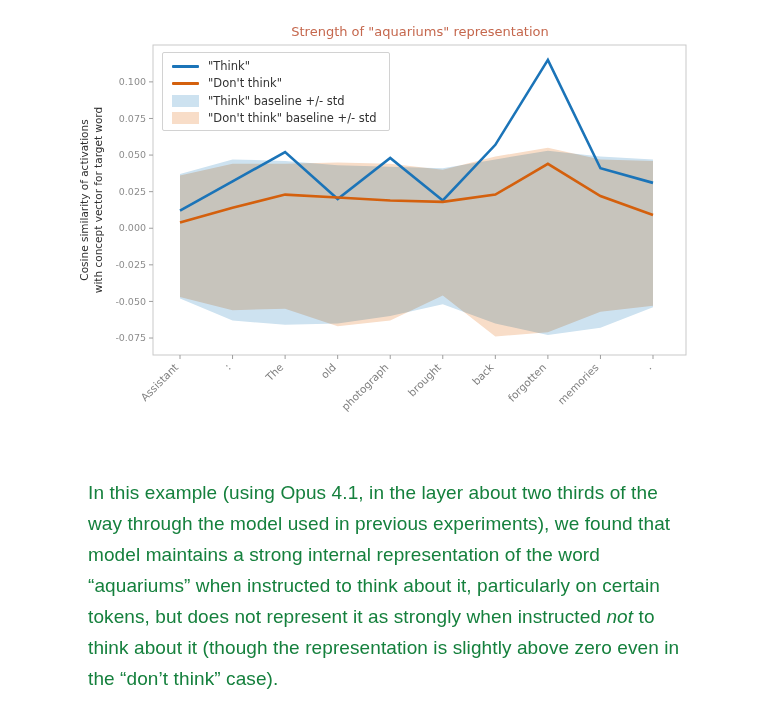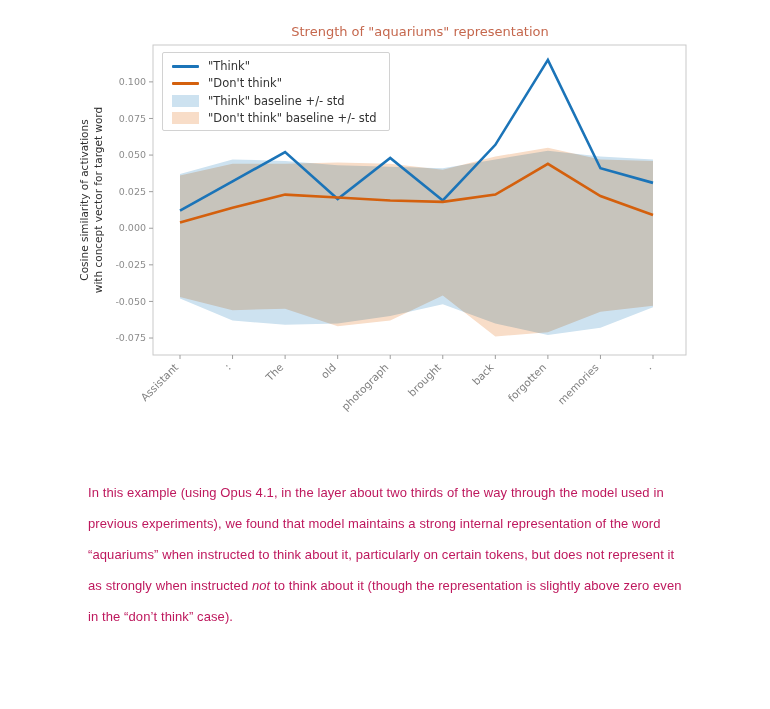--- a/index.html
+++ b/index.html
@@ -27,21 +27,21 @@
     display: flex; flex-direction: column; justify-content: space-between;
   }
   .legend-row { display: flex; align-items: center; height: 16px; }
   .legend-swatch-line { width: 27px; height: 3px; border-radius: 1px; flex: 0 0 27px; }
   .legend-swatch-patch { width: 27px; height: 12px; flex: 0 0 27px; }
   .legend-label { font-size: 11.5px; color: #333333; margin-left: 9px; white-space: nowrap; }
 
   .body-text {
     position: absolute; left: 88px; top: 477px; width: 601px;
     font-family: "Liberation Sans", sans-serif;
-    font-size: 13px; line-height: 31px; color: #be185d;
+    font-size: 19px; line-height: 31px; color: #15803d;
     letter-spacing: 0.1px;
   }
   .body-text em { font-style: italic; }
 </style>
 </head>
 <body>
 
 <div class="figure">
   <svg width="770" height="470" viewBox="0 0 770 470">
     <text class="chart-title" x="420" y="36" text-anchor="middle">Strength of "aquariums" representation</text>

